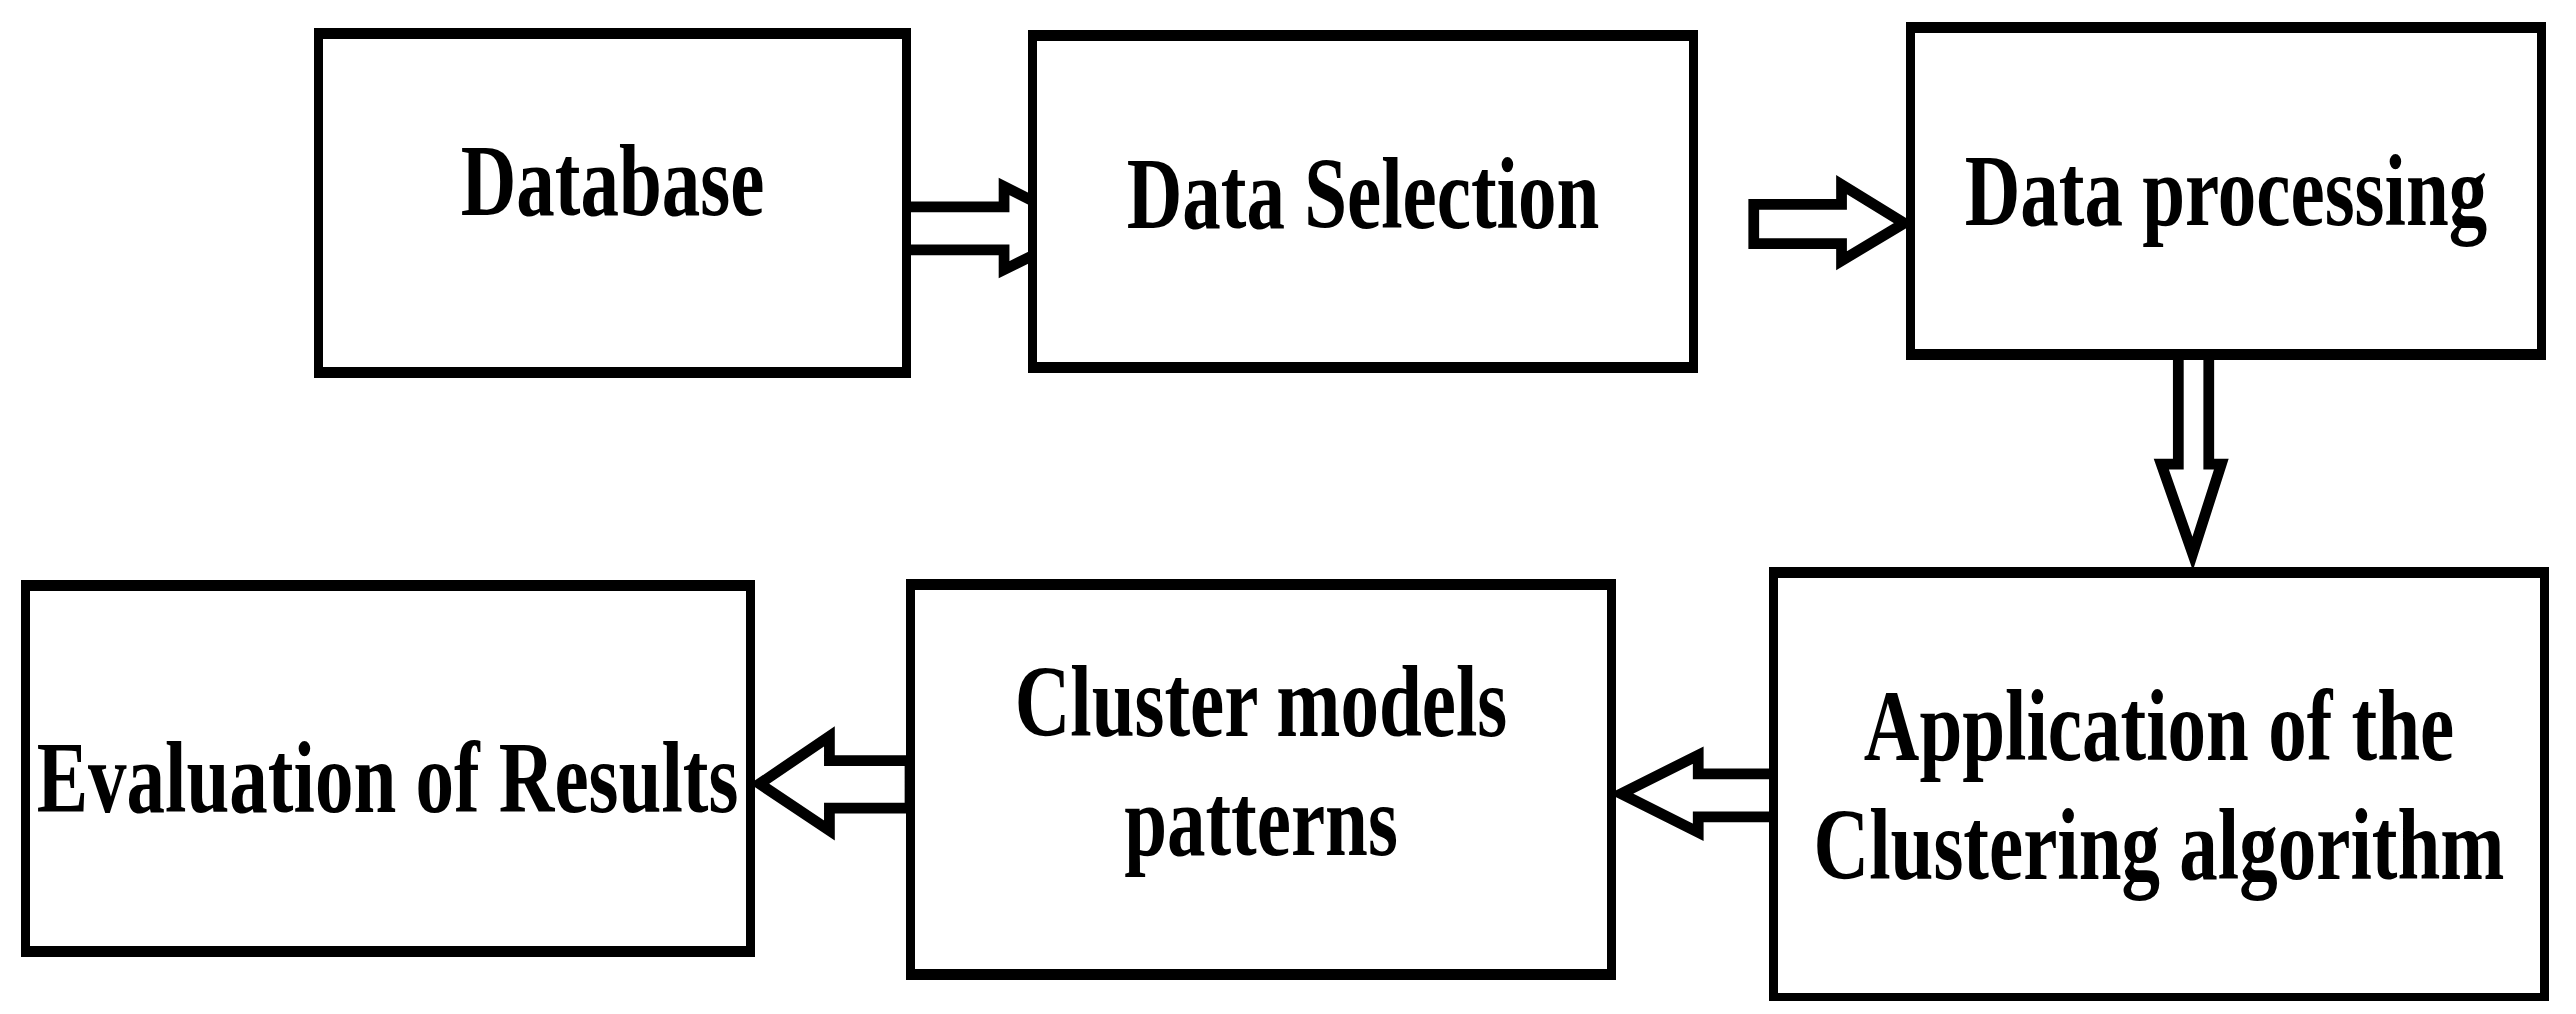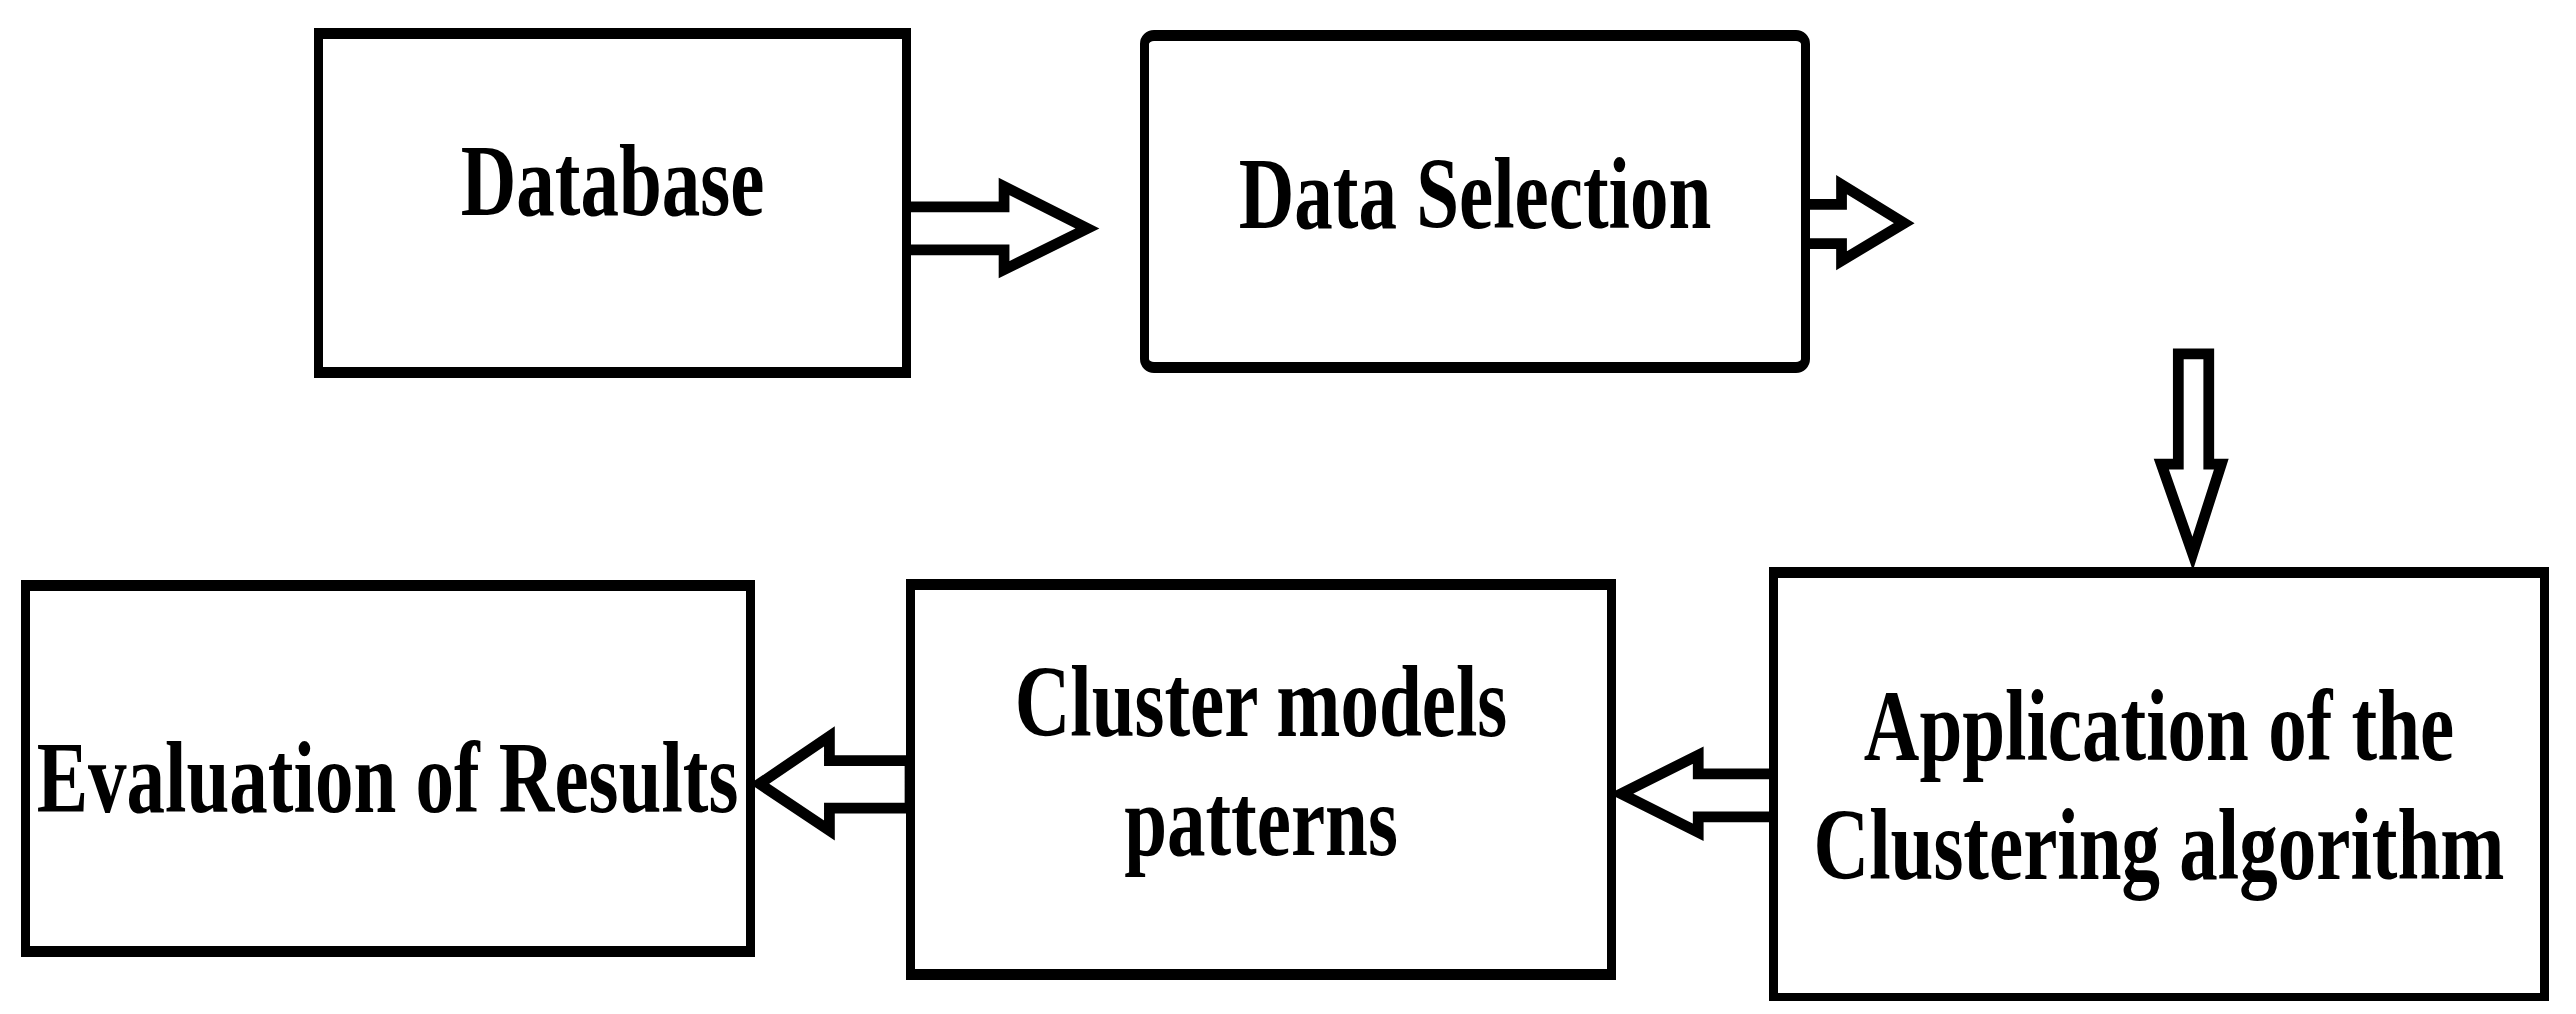--- a/index.html
+++ b/index.html
@@ -45,21 +45,21 @@
     max-width: 100%;
     font-size: 77px;
     font-weight: bold;
     line-height: 1.17;
     color: #000000;
     transform: scaleY(1.32);
     transform-origin: center;
   }
   
   .node-database    { left: 314px;  top: 28px;  width: 597px; height: 350px; padding-bottom: 43px; }
-  .node-selection   { left: 1140px; top: 30px;  width: 670px; height: 343px; padding-bottom: 14px; border-radius: 14px; }
+  .node-selection   { left: 1028px; top: 30px;  width: 670px; height: 343px; padding-bottom: 14px; }
   .node-processing  { left: 1906px; top: 22.4px;  width: 640px; height: 338px; }
   .node-application { left: 1769px; top: 567px; width: 780px; height: 437px; }
   .node-cluster     { left: 906px; top: 579px; width: 710px; height: 401px; padding-bottom: 37px; text-align: center; }
   .node-evaluation  { left: 20.6px;   top: 580px; width: 734px; height: 377px; padding-top: 20px; }
 </style>
 </head>
 <body>
 
 <div class="canvas">
 
@@ -72,20 +72,23 @@
   </svg>
 
   <div class="node node-database">
     <span class="label">Database</span>
   </div>
 
   <div class="node node-selection">
     <span class="label">Data Selection</span>
   </div>
 
+  <div class="node node-processing">
+    <span class="label">Data processing</span>
+  </div>
 
   <div class="node node-application">
     <span class="label">Application of the Clustering algorithm</span>
   </div>
 
   <div class="node node-cluster">
     <span class="label">Cluster models patterns</span>
   </div>
 
   <div class="node node-evaluation">

